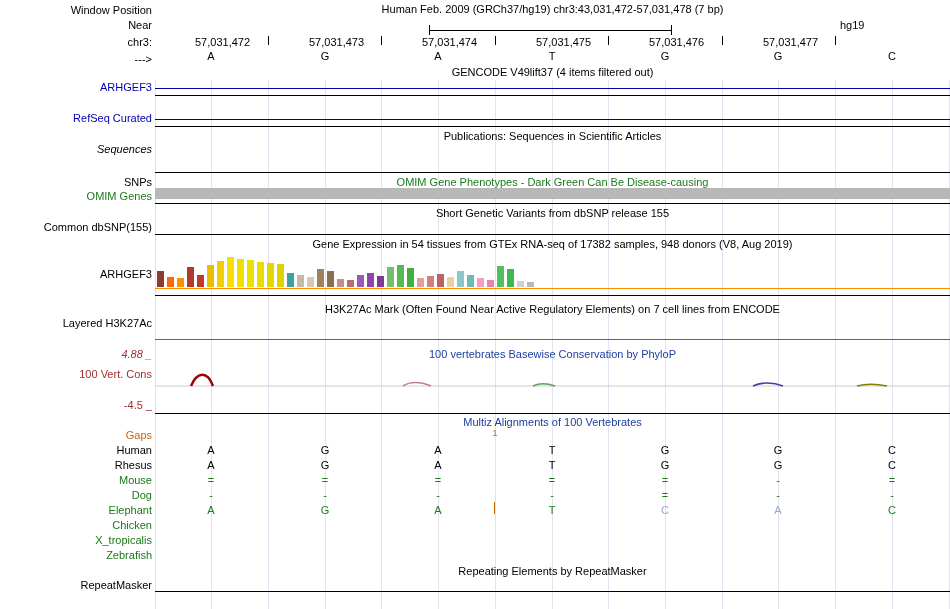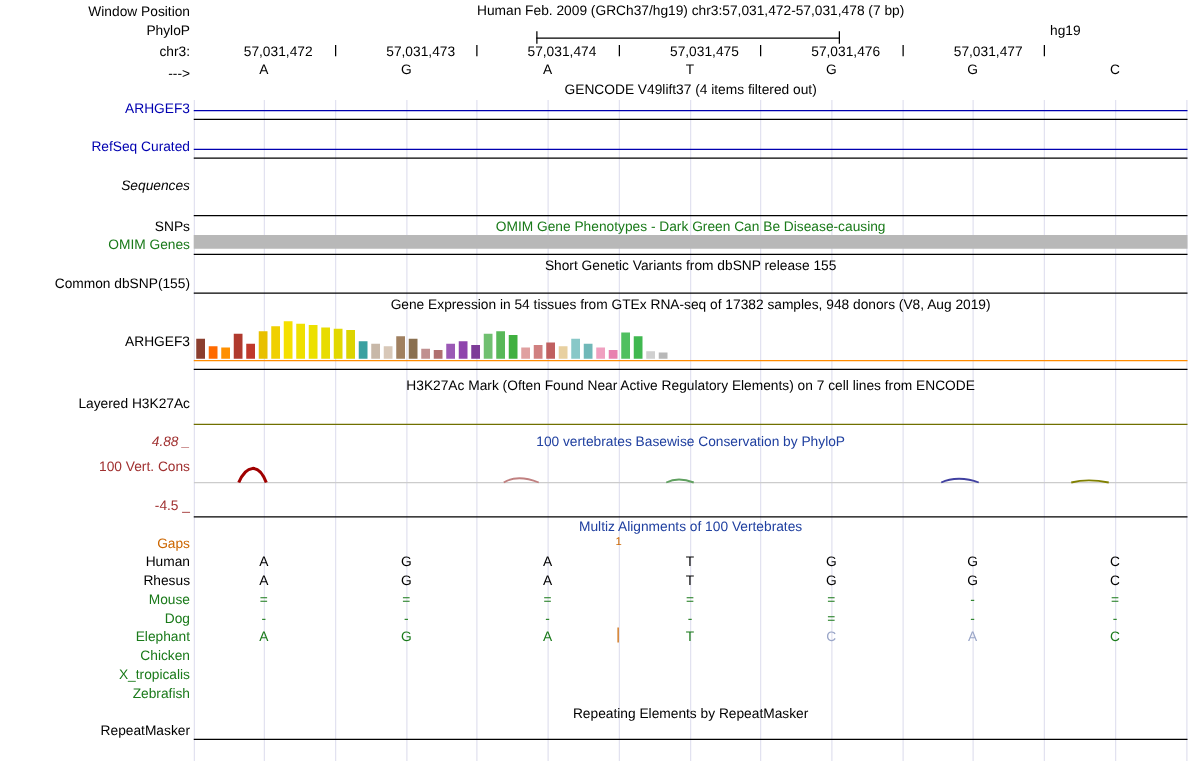--- a/index.html
+++ b/index.html
@@ -90,21 +90,21 @@
     border-top: 1px solid #ff8c00;
   }
 </style>
 </head>
 <body>
 
 <div class="browser">
 
   <div class="labelcol">
     <div class="label" style="top:4px;">Window Position</div>
-    <div class="label" style="top:19px;">PhyloP</div>
+    <div class="label" style="top:19px;">Near</div>
     <div class="label" style="top:36px;">chr3:</div>
     <div class="label" style="top:53px;">---&gt;</div>
 
     <div class="label blue" style="top:81px;">ARHGEF3</div>
     <div class="label blue" style="top:112px;">RefSeq Curated</div>
     <div class="label" style="top:143px;font-style:italic;">Sequences</div>
     <div class="label" style="top:176px;">SNPs</div>
     <div class="label green" style="top:190px;">OMIM Genes</div>
     <div class="label" style="top:221px;">Common dbSNP(155)</div>
     <div class="label" style="top:268px;">ARHGEF3</div>
@@ -137,21 +137,21 @@
     <div class="gridline" style="left:340px;"></div>
     <div class="gridline" style="left:397px;"></div>
     <div class="gridline" style="left:453px;"></div>
     <div class="gridline" style="left:510px;"></div>
     <div class="gridline" style="left:567px;"></div>
     <div class="gridline" style="left:623px;"></div>
     <div class="gridline" style="left:680px;"></div>
     <div class="gridline" style="left:737px;"></div>
     <div class="gridline" style="left:794px;"></div>
 
-    <div class="centered" style="top:3px;">Human Feb. 2009 (GRCh37/hg19)   chr3:57,031,472-57,031,478 (7 bp)</div>
+    <div class="centered" style="top:3px;">Human Feb. 2009 (GRCh37/hg19)   chr3:43,031,472-57,031,478 (7 bp)</div>
 
     <div class="hline" style="left:274px; top:30px; width:243px;"></div>
     <div class="tick" style="left:274px; top:25px; height:10px;"></div>
     <div class="tick" style="left:516px; top:25px; height:10px;"></div>
     <div style="position:absolute; left:685px; top:19px;">hg19</div>
 
     <div style="position:absolute; left:40px;  top:36px;">57,031,472</div>
     <div style="position:absolute; left:154px; top:36px;">57,031,473</div>
     <div style="position:absolute; left:267px; top:36px;">57,031,474</div>
     <div style="position:absolute; left:381px; top:36px;">57,031,475</div>
@@ -173,20 +173,21 @@
     <div class="basechar" style="left:623px; top:50px;">G</div>
     <div class="basechar" style="left:737px; top:50px;">C</div>
 
     <div class="centered" style="top:66px;">GENCODE V49lift37 (4 items filtered out)</div>
     <div class="hline" style="left:0px; top:88px; width:795px; border-top:1px solid #0000b0;"></div>
     <div class="hline" style="left:0px; top:95px; width:795px; border-top:1px solid #000;"></div>
 
     <div class="hline" style="left:0px; top:119px; width:795px; border-top:1px solid #0000b0;"></div>
     <div class="hline" style="left:0px; top:126px; width:795px; border-top:1px solid #000;"></div>
 
+    <div class="centered" style="top:130px;">Publications: Sequences in Scientific Articles</div>
     <div class="hline" style="left:0px; top:172px; width:795px; border-top:1px solid #000;"></div>
 
     <div class="centered green" style="top:176px;">OMIM Gene Phenotypes - Dark Green Can Be Disease-causing</div>
     <div style="position:absolute; left:0px; top:188px; width:795px; height:11px; background:#b8b8b8;"></div>
     <div class="hline" style="left:0px; top:203px; width:795px; border-top:1px solid #000;"></div>
 
     <div class="centered" style="top:207px;">Short Genetic Variants from dbSNP release 155</div>
     <div class="hline" style="left:0px; top:234px; width:795px; border-top:1px solid #000;"></div>
 
     <div class="centered" style="top:238px;">Gene Expression in 54 tissues from GTEx RNA-seq of 17382 samples, 948 donors (V8, Aug 2019)</div>

